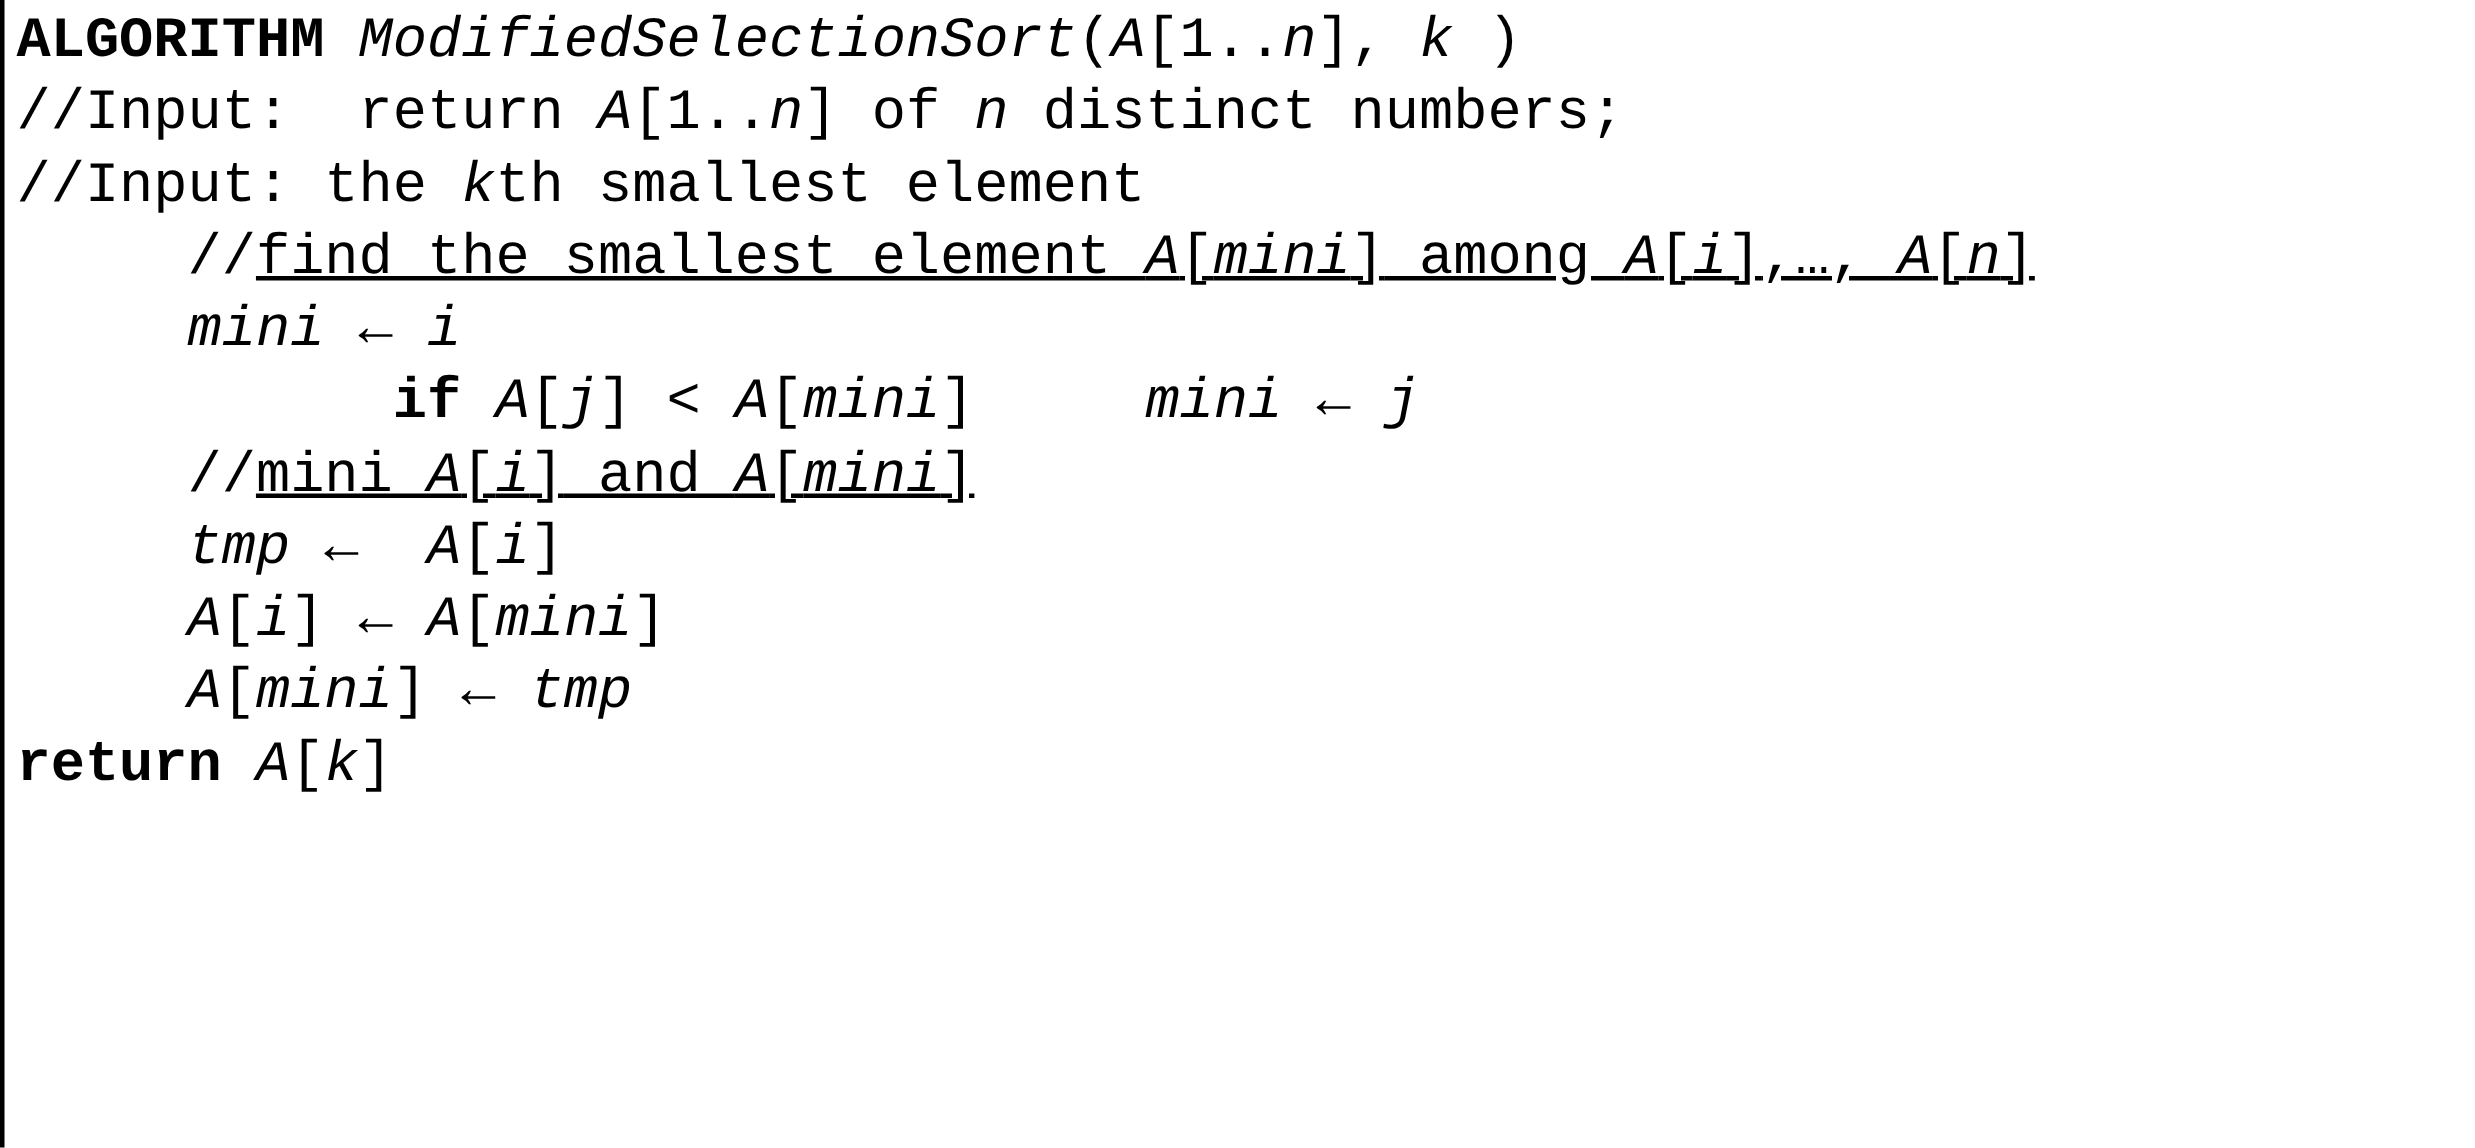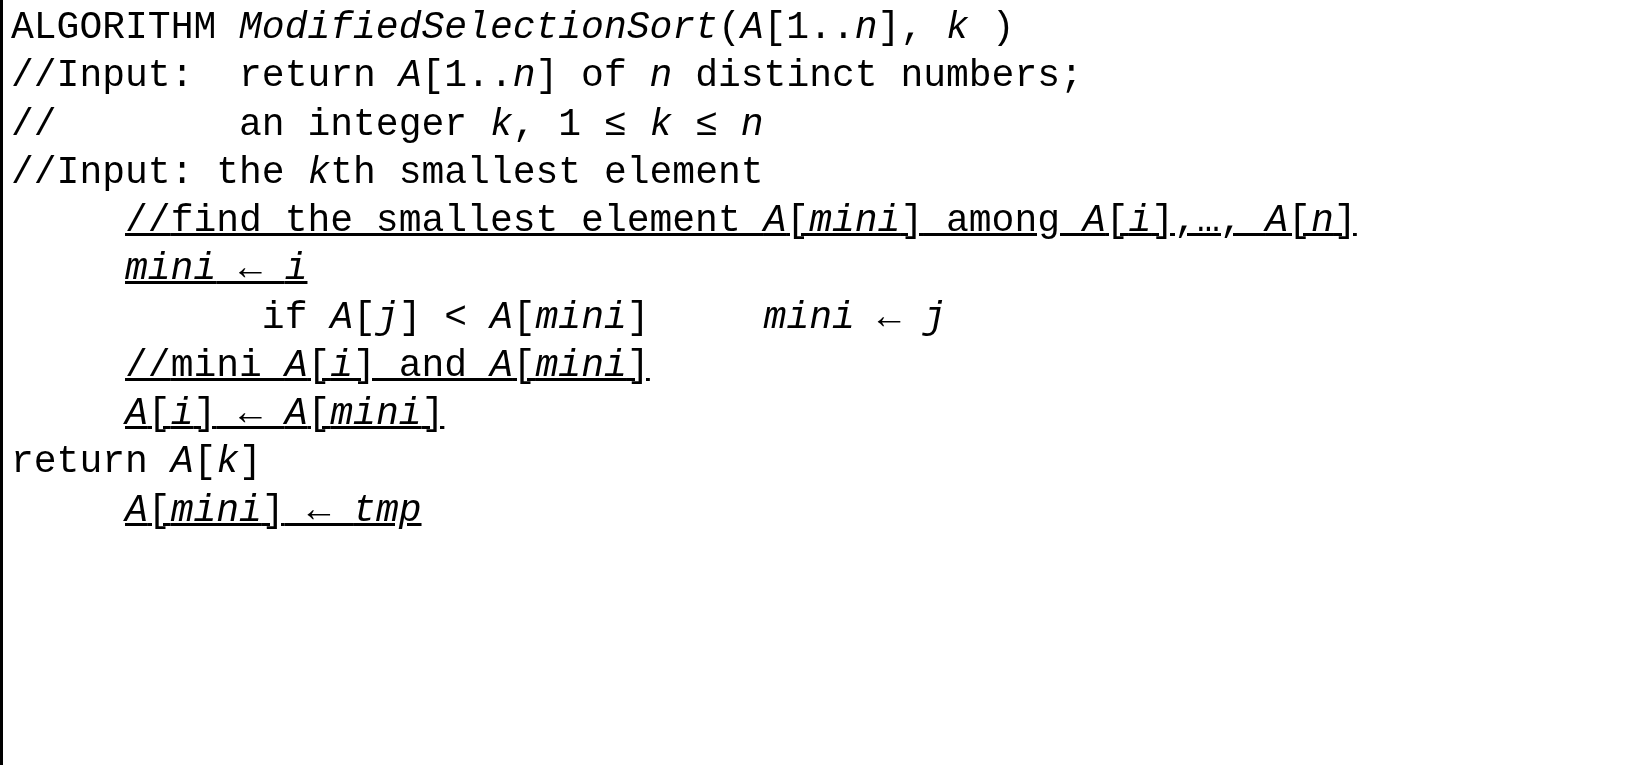--- a/index.html
+++ b/index.html
@@ -11,51 +11,51 @@
       font-family: "Courier New", Courier, monospace;
       font-size: 38px;
       line-height: 1.27;
       color: #000000;
       box-sizing: border-box;
     }
     body {
       border-left: 3px solid #000000;
       padding: 4px 0 0 8px;
     }
-    .bold { font-weight: 400; }
+    .bold { font-weight: 700; }
     .italic { font-style: italic; }
     .underline { text-decoration: underline; }
-    .indent1 { padding-left: 5ch; text-decoration: underline; }
+    .indent1 { padding-left: 5ch; }
     .indent2 { padding-left: 5ch; }
     .indent3 { padding-left: 11ch; }
     .line { white-space: pre; }
   </style>
 </head>
 <body>
 
 <div class="algorithm">
 
   <div class="line"><span class="bold">ALGORITHM </span><span class="italic">ModifiedSelectionSort</span><span>(</span><span class="italic">A</span><span>[1..</span><span class="italic">n</span><span>]</span><span>, </span><span class="italic">k</span><span> )</span></div>
 
   <div class="line"><span>//Input:  return </span><span class="italic">A</span><span>[1..</span><span class="italic">n</span><span>] of </span><span class="italic">n</span><span> distinct numbers;</span></div>
 
-  <div class="line"><span>//        an integer </span><span class="italic">k</span><span>, 1 ≤ </span><span class="italic">k</span><span> ≤ </span><span class="italic">n</span></div>
 
   <div class="line"><span>//Input: the </span><span class="italic">k</span><span>th smallest element</span></div>
 
 
   <div class="line indent1"><span>//</span><span class="underline"><span>find the smallest element </span><span class="italic">A</span><span>[</span><span class="italic">mini</span><span>]</span><span> among </span><span class="italic">A</span><span>[</span><span class="italic">i</span><span>]</span><span>,…, </span><span class="italic">A</span><span>[</span><span class="italic">n</span><span>]</span></span></div>
 
   <div class="line indent1"><span class="italic">mini</span><span> ← </span><span class="italic">i</span></div>
 
 
   <div class="line indent3"><span class="bold">if </span><span class="italic">A</span><span>[</span><span class="italic">j</span><span>]</span><span> &lt; </span><span class="italic">A</span><span>[</span><span class="italic">mini</span><span>]</span><span>     </span><span class="italic">mini</span><span> ← </span><span class="italic">j</span></div>
 
   <div class="line indent1"><span>//</span><span class="underline"><span>mini </span><span class="italic">A</span><span>[</span><span class="italic">i</span><span>]</span><span> and </span><span class="italic">A</span><span>[</span><span class="italic">mini</span><span>]</span></span></div>
 
+  <div class="line indent1"><span class="italic">tmp</span><span> ← </span><span> </span><span class="italic">A</span><span>[</span><span class="italic">i</span><span>]</span></div>
 
   <div class="line indent1"><span class="italic">A</span><span>[</span><span class="italic">i</span><span>]</span><span> ← </span><span class="italic">A</span><span>[</span><span class="italic">mini</span><span>]</span></div>
 
+  <div class="line indent1"><span class="italic">A</span><span>[</span><span class="italic">mini</span><span>]</span><span> ← </span><span class="italic">tmp</span></div>
+
   <div class="line"><span class="bold">return </span><span class="italic">A</span><span>[</span><span class="italic">k</span><span>]</span></div>
-
-  <div class="line indent1"><span class="italic">A</span><span>[</span><span class="italic">mini</span><span>]</span><span> ← </span><span class="italic">tmp</span></div>
 
 </div>
 
 </body></html>

